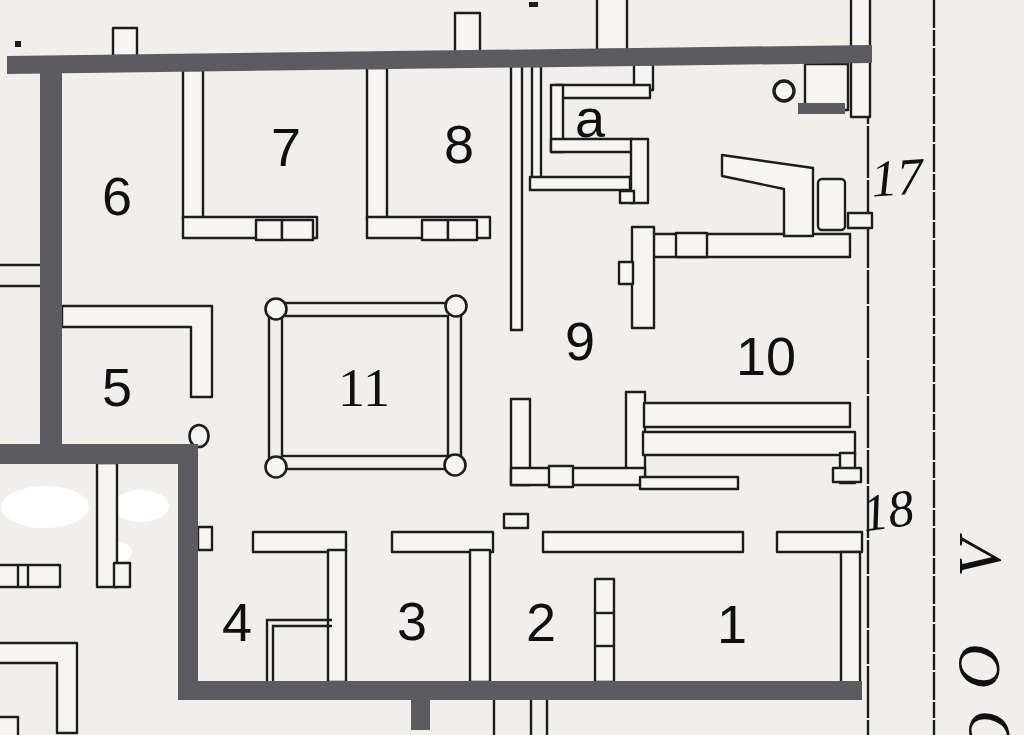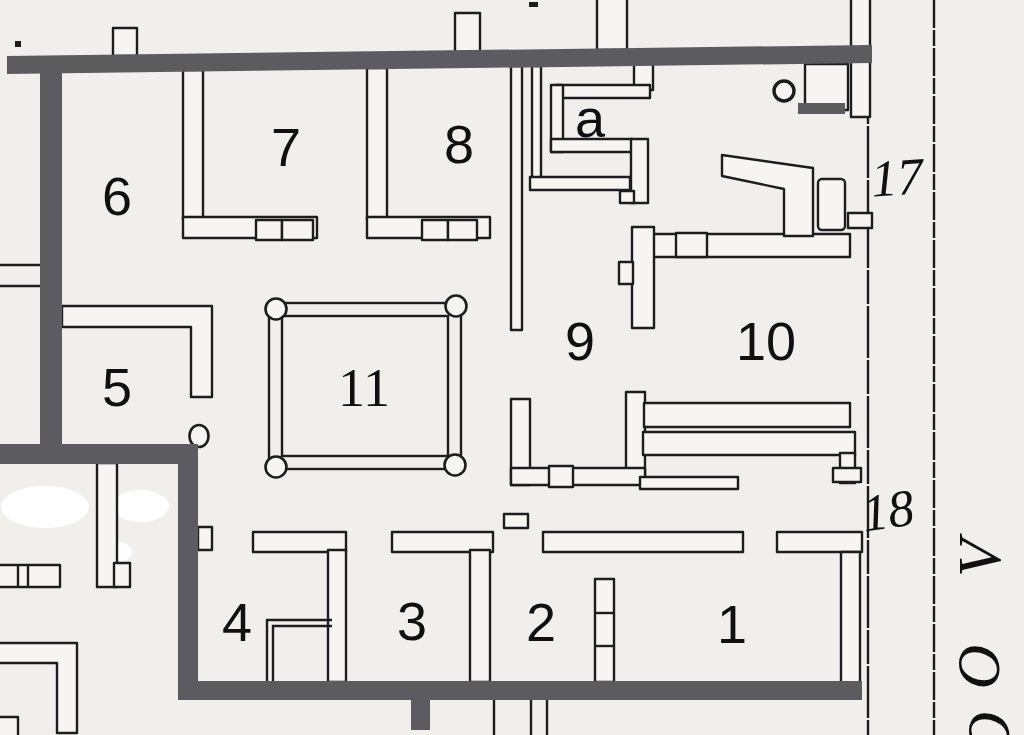--- a/index.html
+++ b/index.html
@@ -144,21 +144,21 @@
 
     <rect class="mark" x="15" y="41" width="6" height="6"></rect>
     <rect class="mark" x="529" y="2" width="9" height="5"></rect>
   </svg>
 
   <div class="lbl num" style="left:117px;top:196px;">6</div>
   <div class="lbl num" style="left:286px;top:147px;">7</div>
   <div class="lbl num" style="left:459px;top:144px;">8</div>
   <div class="lbl num" style="left:590px;top:118px;">a</div>
   <div class="lbl num" style="left:580px;top:341px;">9</div>
-  <div class="lbl num" style="left:766px;top:341px;">10</div>
+  <div class="lbl num" style="left:766px;top:356px;">10</div>
   <div class="lbl num" style="left:117px;top:387px;">5</div>
   <div class="lbl num" style="left:364px;top:388px;font-family:Liberation Serif, serif;">11</div>
   <div class="lbl num" style="left:237px;top:622px;">4</div>
   <div class="lbl num" style="left:412px;top:621px;">3</div>
   <div class="lbl num" style="left:541px;top:622px;">2</div>
   <div class="lbl num" style="left:732px;top:624px;">1</div>
 
   <div class="lbl ent tilt4" style="left:897px;top:178px;">17</div>
   <div class="lbl ent tilt8" style="left:888px;top:511px;">18</div>
 

